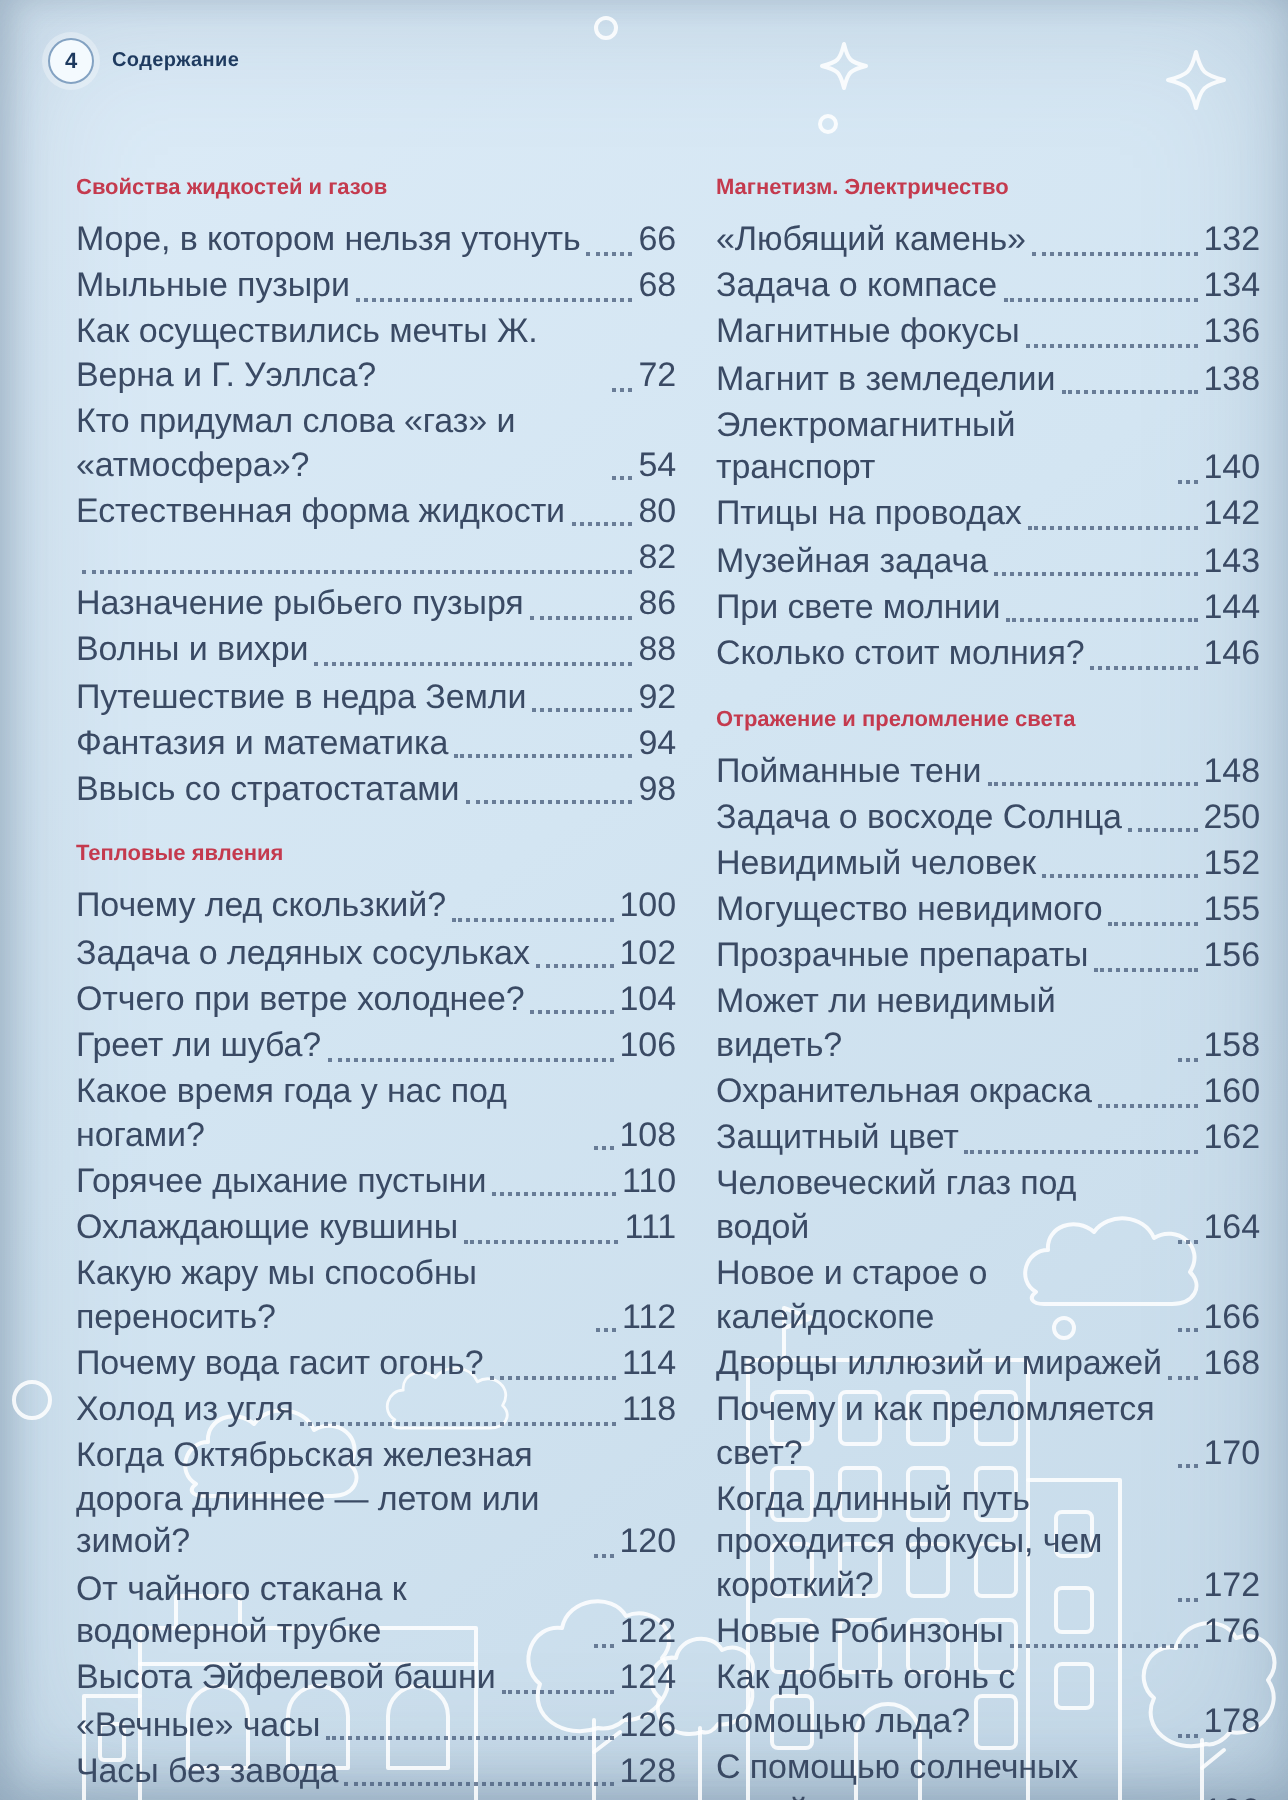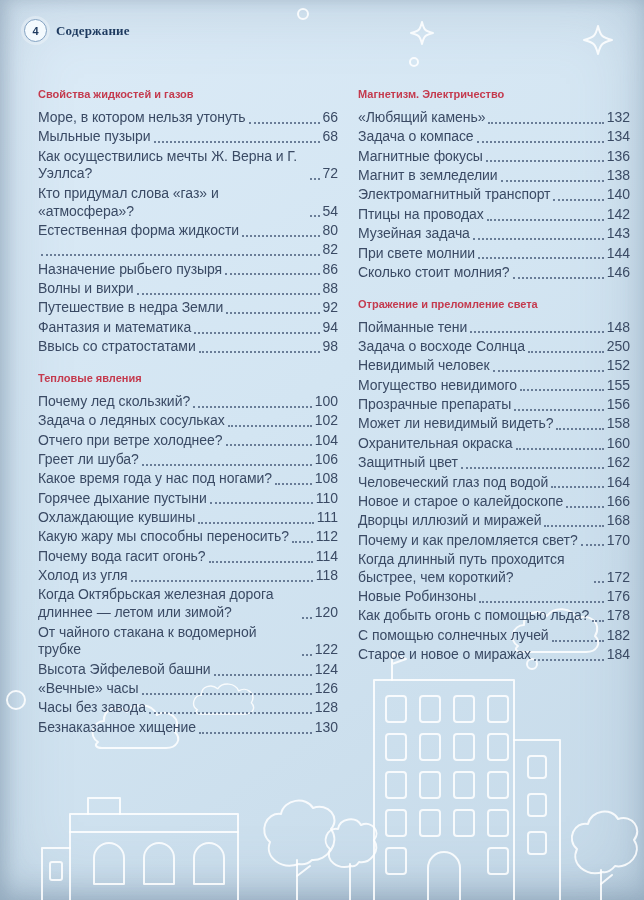--- a/index.html
+++ b/index.html
@@ -30,42 +30,41 @@
     background: #f4fafe;
     border: 1.4px solid #83a2c2;
     display: flex; align-items: center; justify-content: center;
     box-shadow: 0 0 0 3px rgba(255,255,255,0.3);
   }
   .page-num {
     font-size: 11px; font-weight: bold;
     color: var(--header-ink, #1e3a5f);
   }
   .header-title {
-    font-size: 13px; font-weight: bold;
+    font-size: 10px; font-weight: bold;
     color: var(--header-ink, #1e3a5f);
     letter-spacing: 0.2px;
-    font-family: Liberation Serif, serif;
   }
   .columns {
     position: absolute; top: 88px; left: 38px;
     display: flex; gap: 20px;
   }
   .col { display: block; }
   .col-left  { width: 300px; }
   .col-right { width: 272px; }
   .toc-section + .toc-section { margin-top: 16px; }
   .toc-heading {
     margin: 0 0 9px 0;
     font-size: 11px; font-weight: bold;
     color: var(--heading, #c43a4e);
   }
   .toc-entry {
     display: flex; align-items: flex-end;
     margin-bottom: 1.6px;
-    font-size: 14px; line-height: 1.27;
+    font-size: 17px; line-height: 1.27;
     letter-spacing: -0.05px;
     color: var(--text, #3a4a64);
   }
   .entry-title { flex: 0 1 auto; }
   .leader {
     flex: 1 1 10px; min-width: 10px;
     margin: 0 3px 3px 3px;
     border-bottom: 2px dotted rgba(70,90,120,0.75);
   }
   .entry-page { flex: 0 0 auto; font-weight: normal; }
@@ -410,21 +409,21 @@
             <span class="entry-title">Дворцы иллюзий и миражей</span>
             <span class="leader"></span>
             <span class="entry-page">168</span>
           </div>
           <div class="toc-entry">
             <span class="entry-title">Почему и как преломляется свет?</span>
             <span class="leader"></span>
             <span class="entry-page">170</span>
           </div>
           <div class="toc-entry">
-            <span class="entry-title">Когда длинный путь проходится быстрее, чем короткий?</span>
+            <span class="entry-title">Когда длинный путь проходится фокусы, чем короткий?</span>
             <span class="leader"></span>
             <span class="entry-page">172</span>
           </div>
           <div class="toc-entry">
             <span class="entry-title">Новые Робинзоны</span>
             <span class="leader"></span>
             <span class="entry-page">176</span>
           </div>
           <div class="toc-entry">
             <span class="entry-title">Как добыть огонь с помощью льда?</span>

